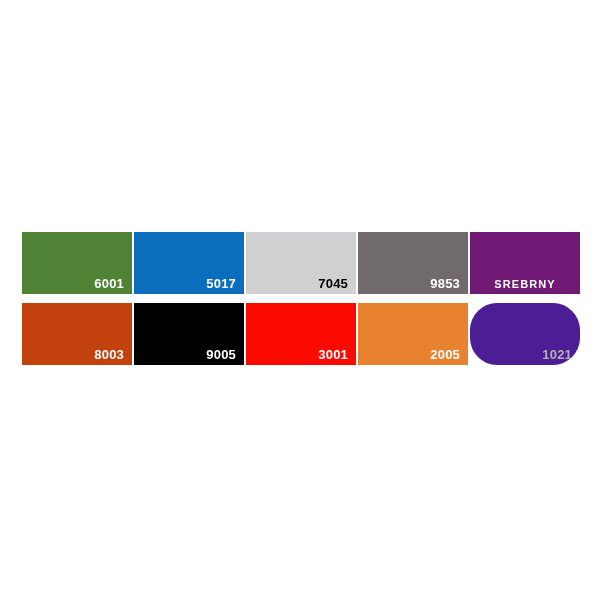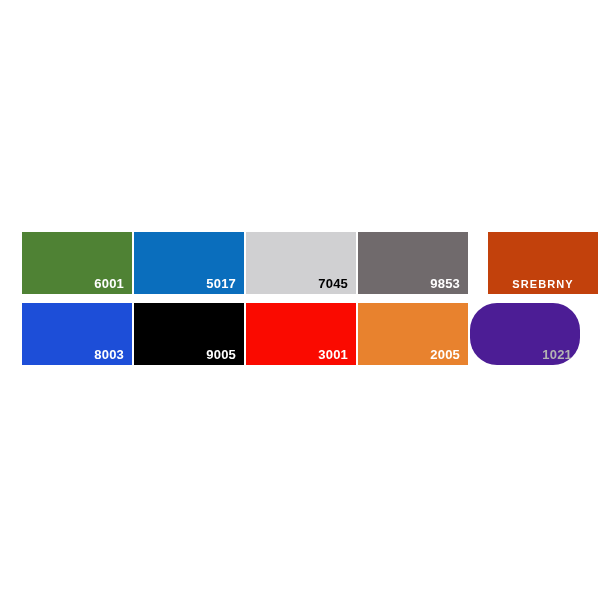--- a/index.html
+++ b/index.html
@@ -76,24 +76,24 @@
       </div>
       <div class="swatch" style="background: rgb(10, 110, 189);">
         <span class="swatch-label" style="color: rgb(255, 255, 255);">5017</span>
       </div>
       <div class="swatch" style="background: rgb(208, 208, 210);">
         <span class="swatch-label" style="color: #000000;">7045</span>
       </div>
       <div class="swatch" style="background: rgb(112, 106, 108);">
         <span class="swatch-label" style="color: rgb(255, 255, 255);">9853</span>
       </div>
-      <div class="swatch" style="background: #c2410c; margin-left: 18px;">
+      <div class="swatch" style="background: #701a75;">
         <span class="swatch-label centered" style="color: rgb(255, 255, 255);">SREBRNY</span>
       </div>
-      <div class="swatch" style="background: #1d4ed8;">
+      <div class="swatch" style="background: #c2410c;">
         <span class="swatch-label" style="color: rgb(255, 255, 255);">8003</span>
       </div>
       <div class="swatch" style="background: rgb(0, 0, 0);">
         <span class="swatch-label" style="color: rgb(255, 255, 255);">9005</span>
       </div>
       <div class="swatch" style="background: rgb(250, 10, 0);">
         <span class="swatch-label" style="color: rgb(255, 255, 255);">3001</span>
       </div>
       <div class="swatch" style="background: rgb(232, 130, 46);">
         <span class="swatch-label" style="color: rgb(255, 255, 255);">2005</span>

